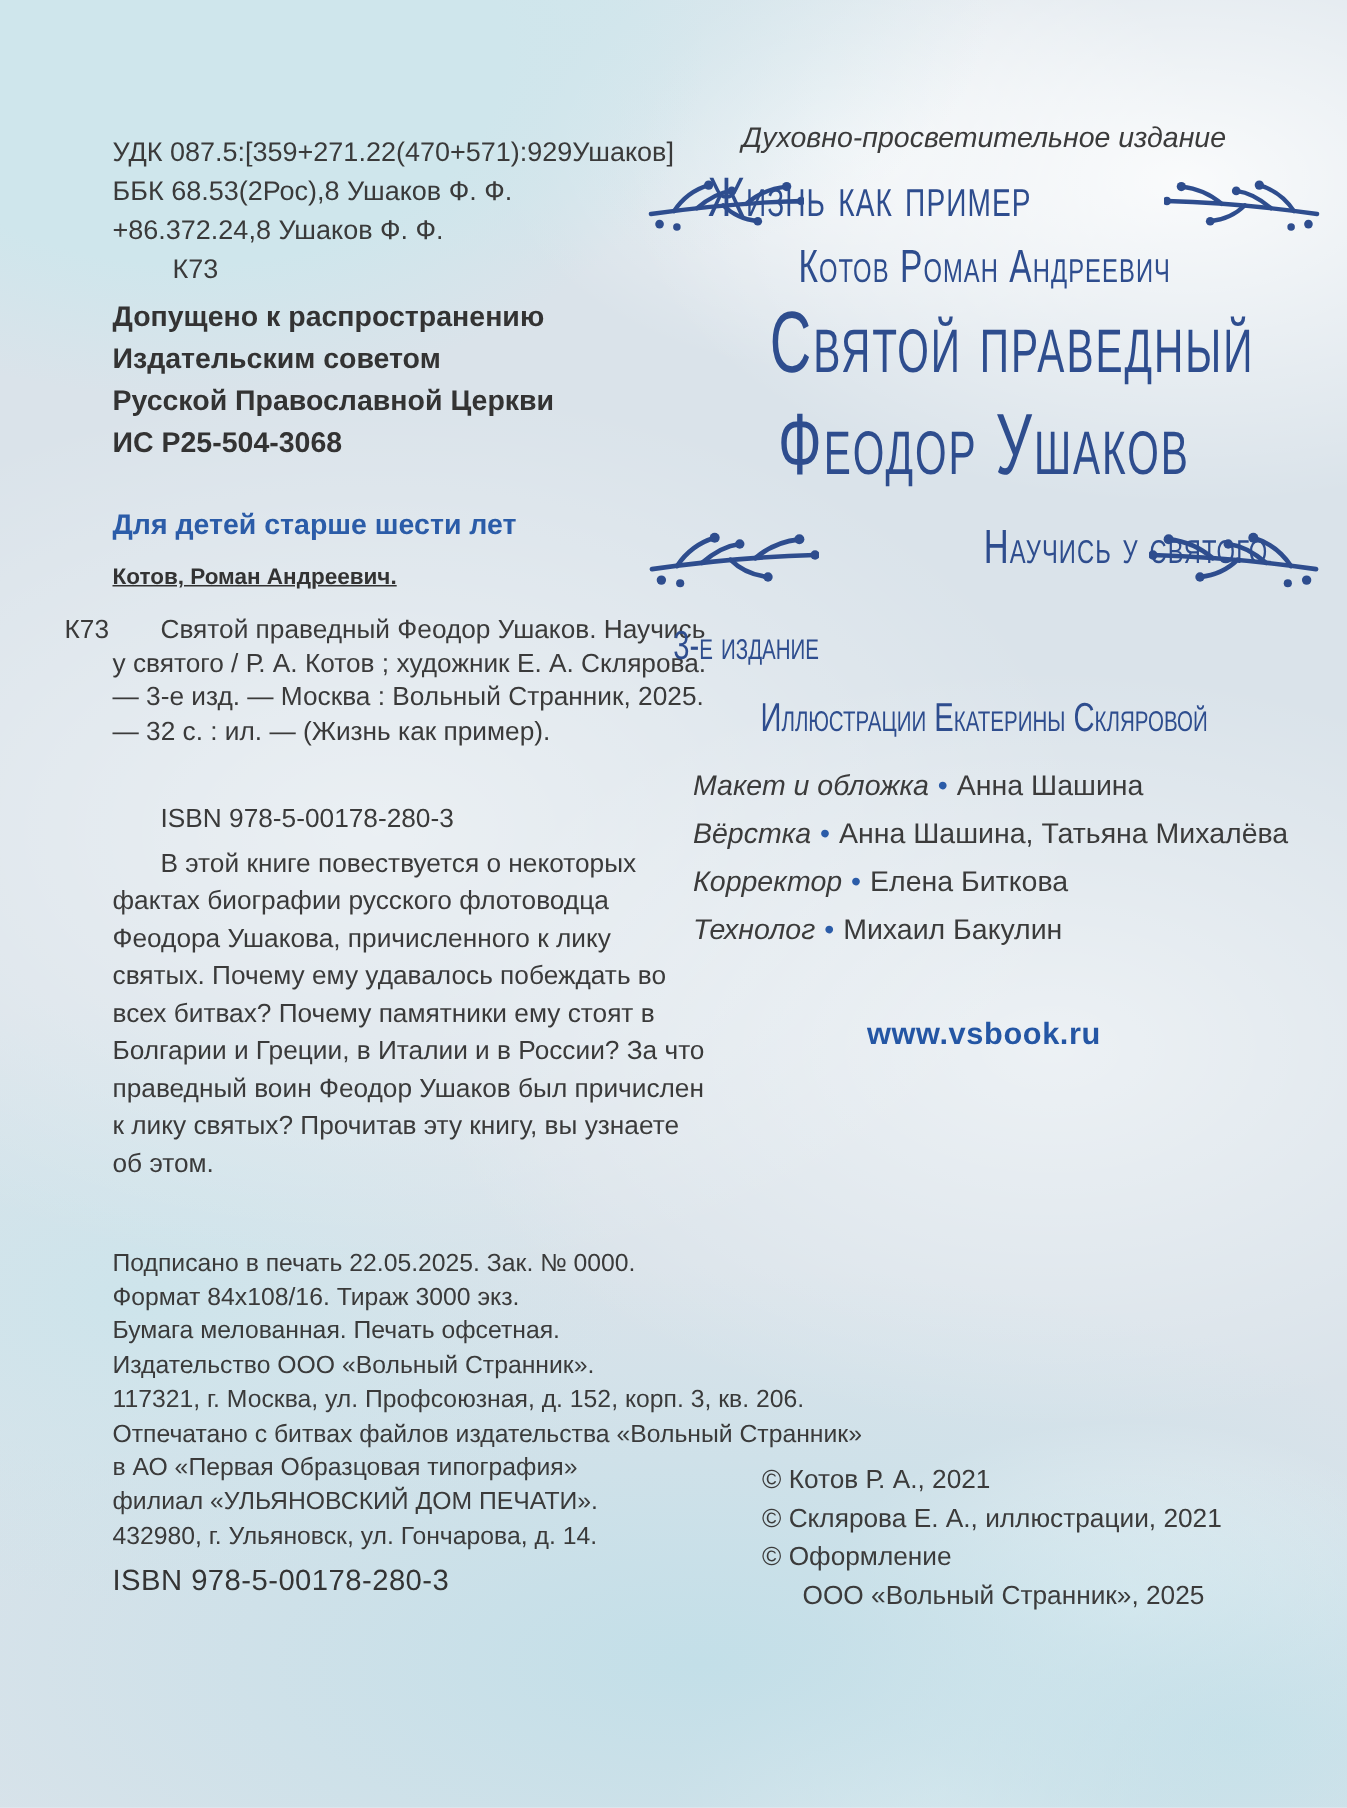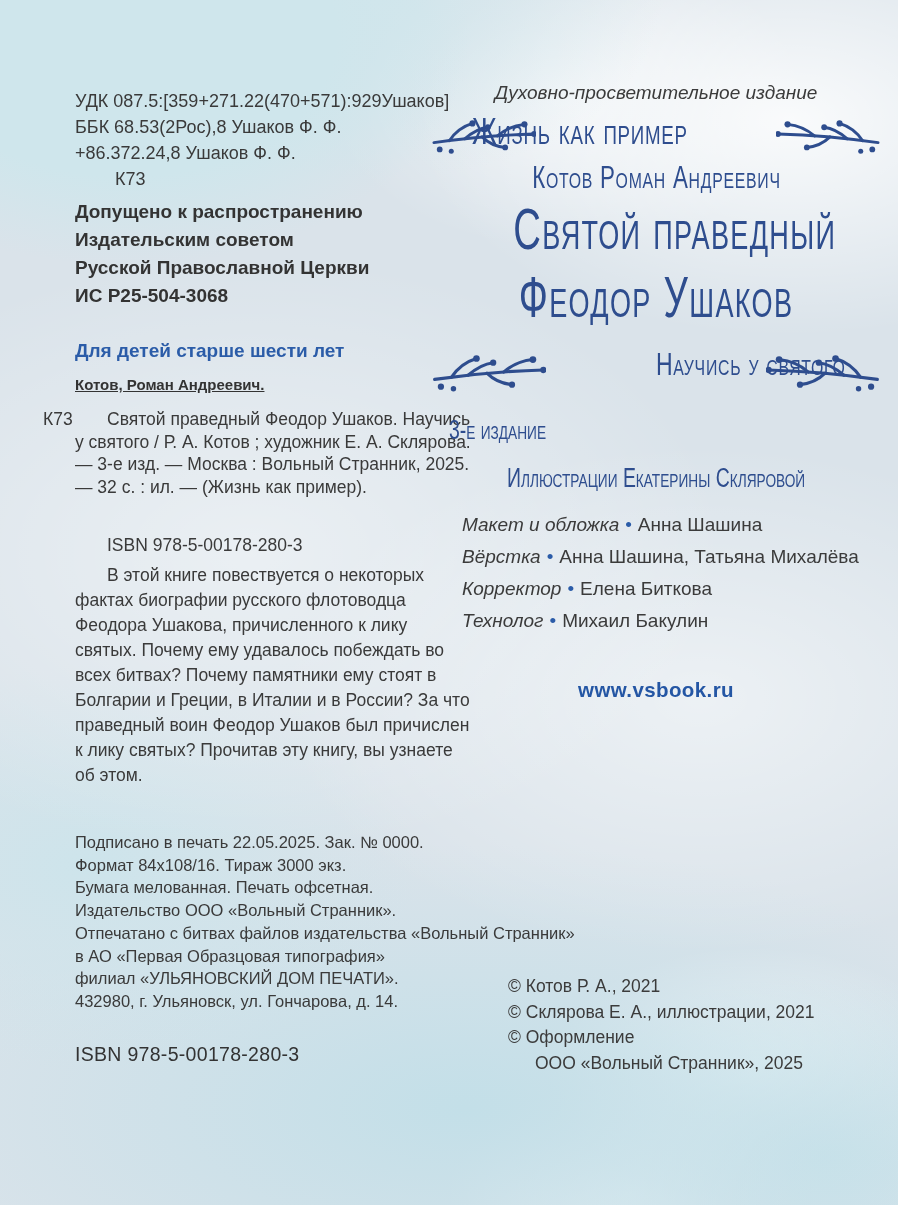--- a/index.html
+++ b/index.html
@@ -98,20 +98,21 @@
 
   <div class="abs catalog-isbn">ISBN 978-5-00178-280-3</div>
 
   <div class="abs annotation">В этой книге повествуется о некоторых фактах биографии русского флотоводца Феодора Ушакова, причисленного к лику святых. Почему ему удавалось побеждать во всех битвах? Почему памятники ему стоят в Болгарии и Греции, в Италии и в России? За что праведный воин Феодор Ушаков был причислен к лику святых? Прочитав эту книгу, вы узнаете об этом.</div>
 
   <div class="abs imprint">
     <div>Подписано в печать 22.05.2025. Зак. № 0000.</div>
     <div>Формат 84х108/16. Тираж 3000 экз.</div>
     <div>Бумага мелованная. Печать офсетная.</div>
     <div>Издательство ООО «Вольный Странник».</div>
+    <div>117321, г. Москва, ул. Профсоюзная, д. 152, корп. 3, кв. 206.</div>
     <div>Отпечатано с битвах файлов издательства «Вольный Странник»</div>
     <div>в АО «Первая Образцовая типография»</div>
     <div>филиал «УЛЬЯНОВСКИЙ ДОМ ПЕЧАТИ».</div>
     <div>432980, г. Ульяновск, ул. Гончарова, д. 14.</div>
   </div>
 
   <div class="abs imprint-isbn">ISBN 978-5-00178-280-3</div>
 
   <div class="abs right-col">
 

